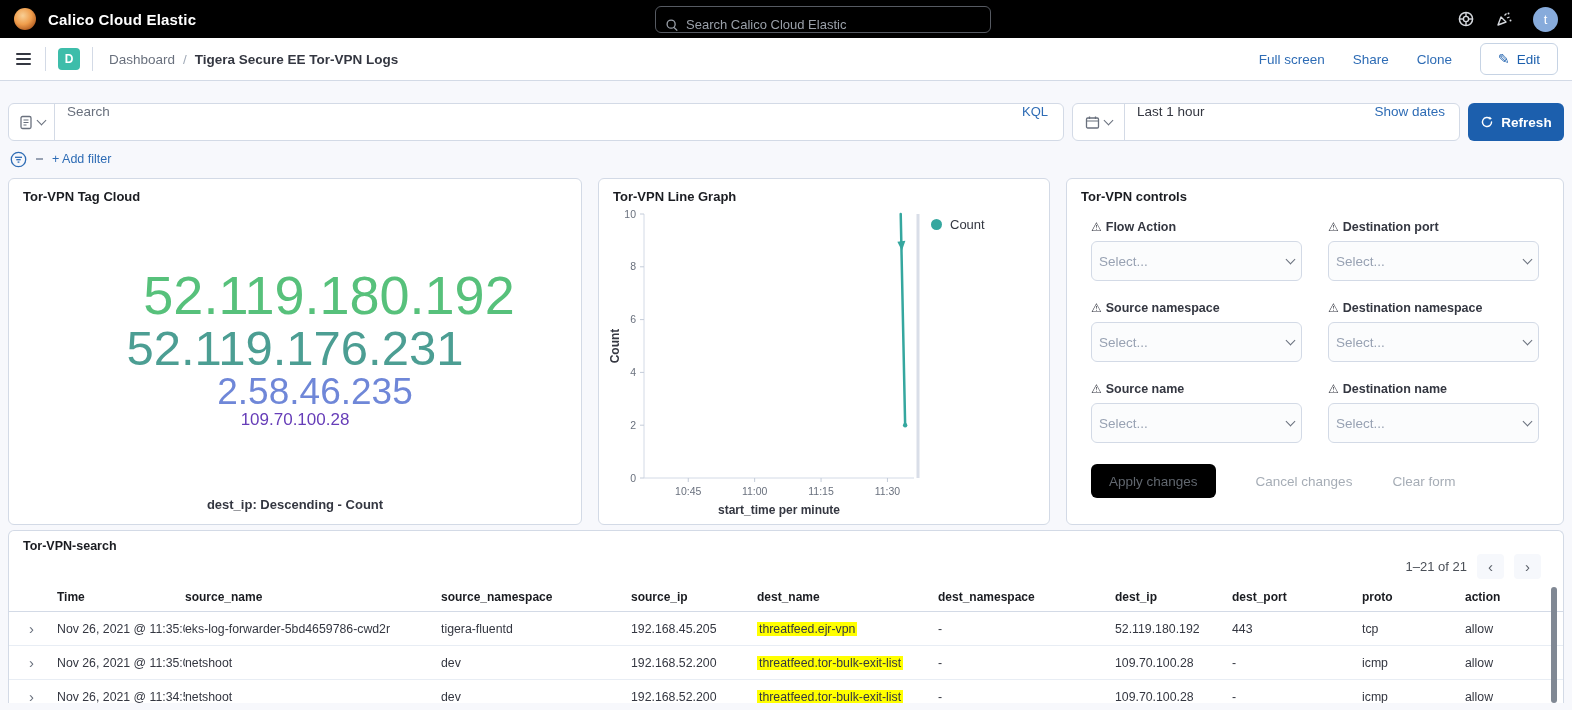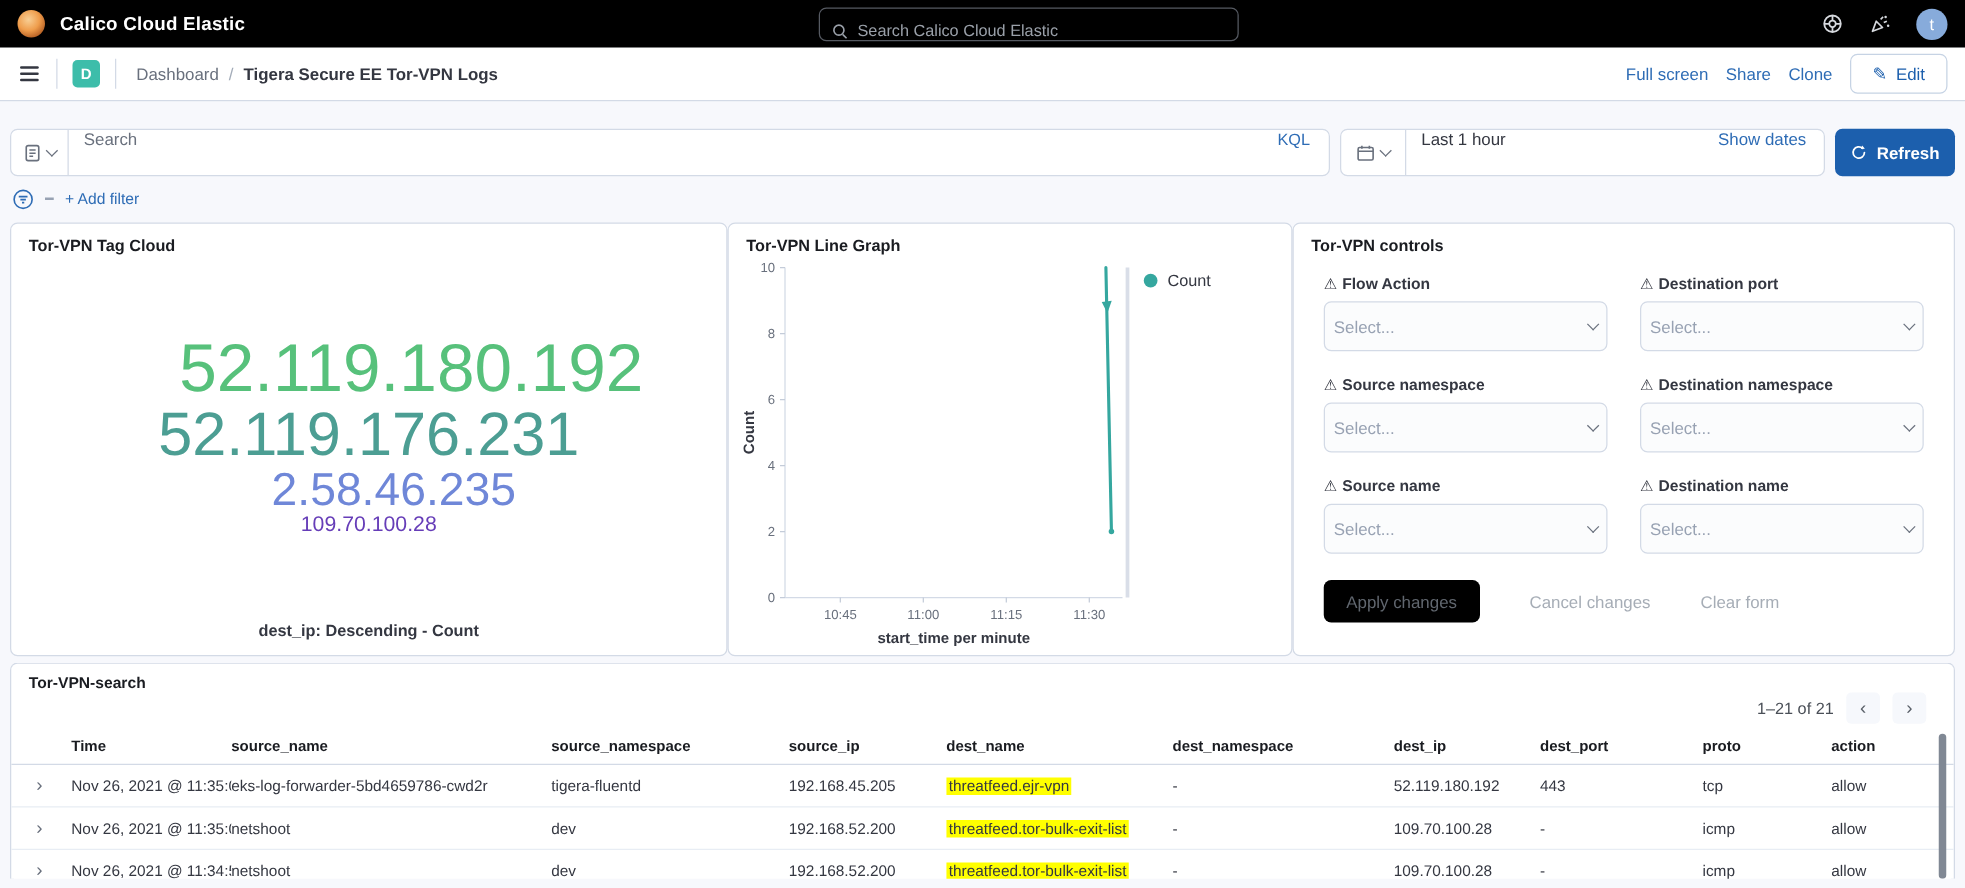--- a/index.html
+++ b/index.html
@@ -19,21 +19,21 @@
   
   .navbar{height:43px;background:#fff;border-bottom:1px solid #d3dae6;display:flex;align-items:center;padding:0 14px;gap:12px;}
   .burger{display:flex;flex-direction:column;gap:3px;cursor:pointer;padding:4px 2px;}
   .burger span{width:15px;height:2px;background:#343741;border-radius:1px;}
   .vdiv{width:1px;height:24px;background:#d3dae6;}
   .space-tile{width:22px;height:22px;border-radius:4px;background:#3dbdaa;color:#fff;font-size:12px;font-weight:700;display:flex;align-items:center;justify-content:center;cursor:pointer;}
   .crumbs{display:flex;align-items:center;gap:8px;font-size:13.5px;margin-left:4px;}
   .crumb-root{color:#69707d;cursor:pointer;}
   .crumb-sep{color:#a2abb8;}
   .crumb-title{color:#343741;font-weight:600;}
-  .nav-actions{margin-left:auto;display:flex;align-items:center;gap:14px;}
+  .nav-actions{margin-left:auto;display:flex;align-items:center;gap:28px;}
   .nav-link{color:#2e6cb5;font-size:13.5px;cursor:pointer;white-space:nowrap;}
   .edit-btn{height:32px;padding:0 17px;border:1px solid #c6d3e4;border-radius:6px;color:#1c5fad;font-size:13.5px;font-weight:500;display:flex;align-items:center;gap:7px;background:#fff;cursor:pointer;font-family:inherit;}
   .pencil{font-size:14px;}
 
   
   .querybar{display:flex;gap:8px;margin:22px 8px 0;height:38px;}
   .search-box{flex:1;background:#fff;border:1px solid #d3dae6;border-radius:6px;display:flex;align-items:flex-start;overflow:hidden;}
   .seg{height:100%;border-right:1px solid #d3dae6;display:flex;align-items:center;justify-content:center;gap:5px;cursor:pointer;}
   .sq-seg{width:46px;}
   .cal-seg{width:52px;}
@@ -45,21 +45,21 @@
   .show-dates{margin-left:auto;color:#2e6cb5;font-size:13.5px;padding-right:14px;cursor:pointer;}
   .refresh-btn{width:96px;background:#1c5fad;border:none;border-radius:6px;color:#fff;font-size:13.5px;font-weight:600;display:flex;align-items:center;justify-content:center;gap:7px;cursor:pointer;font-family:inherit;}
   .chev{width:7px;height:7px;border-right:1.7px solid #69707d;border-bottom:1.7px solid #69707d;transform:rotate(45deg);margin-top:-3px;flex:0 0 auto;}
 
   
   .filterbar{display:flex;align-items:center;gap:9px;margin:9px 10px 4px;height:18px;}
   .dash{width:7px;height:2px;background:#98a2b3;}
   .add-filter{color:#2e6cb5;font-size:12.5px;cursor:pointer;}
 
   
-  .panels{display:flex;gap:0;margin:10px 8px 0;height:347px;}
+  .panels{display:flex;gap:16px;margin:10px 8px 0;height:347px;}
   .panel{background:#fff;border:1px solid #d3dae6;border-radius:6px;position:relative;}
   .panel-title{font-size:13px;font-weight:700;color:#1a1c21;padding:10px 14px 0;}
   .p1{width:574px;}.p2{width:452px;}.p3{flex:1;}
 
   .cloud{height:245px;margin-top:22px;display:flex;flex-direction:column;align-items:center;justify-content:center;line-height:1.02;}
   .tag{cursor:pointer;white-space:nowrap;}
   .cloud-caption{position:absolute;bottom:12px;left:0;right:0;text-align:center;font-size:13px;font-weight:700;color:#343741;}
 
   .legend{position:absolute;left:332px;top:38px;display:flex;align-items:center;gap:8px;cursor:pointer;}
   .legend-dot{width:11px;height:11px;border-radius:50%;}

